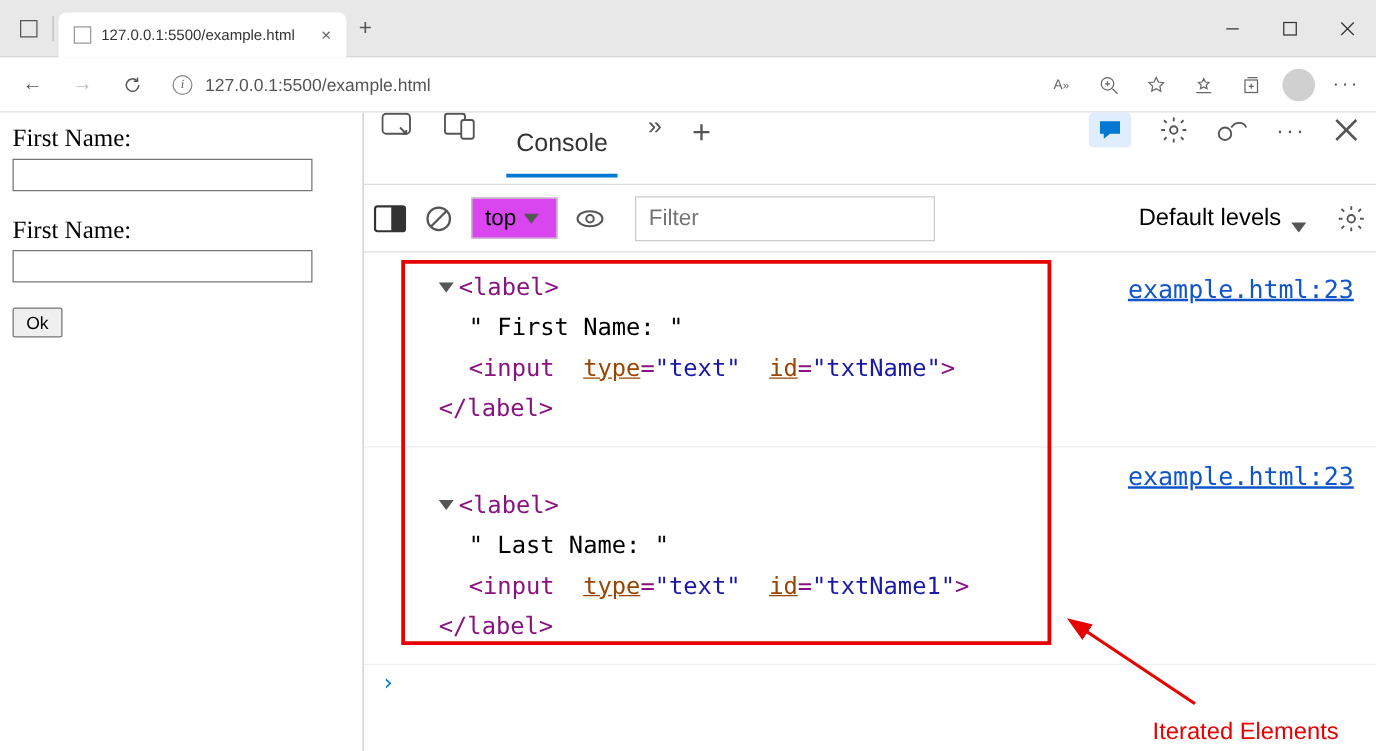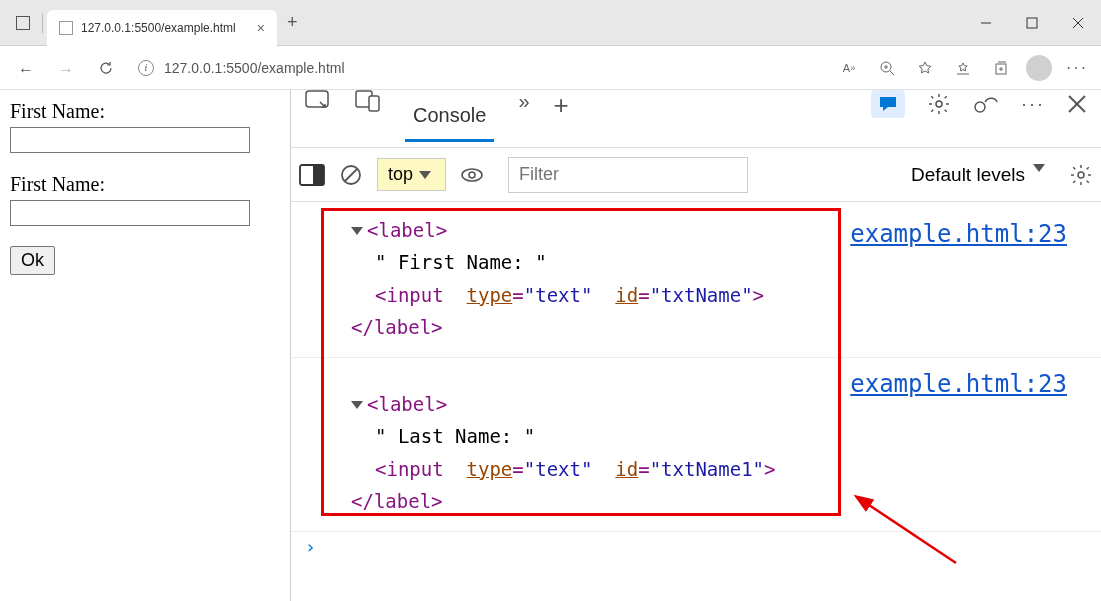--- a/index.html
+++ b/index.html
@@ -22,40 +22,40 @@
 .url-box .info { width: 16px; height: 16px; border: 1px solid #888; border-radius: 50%; display: flex; align-items: center; justify-content: center; font-size: 10px; font-style: italic; font-family: Georgia, serif; }
 .toolbar-icons { display: flex; gap: 6px; align-items: center; }
 .toolbar-icons .tb { width: 32px; height: 32px; display: flex; align-items: center; justify-content: center; }
 .avatar { width: 26px; height: 26px; background: #d0d0d0; border-radius: 50%; }
 
 
 .content { display: flex; height: calc(601px - 90px); }
 .page { width: 290px; padding: 10px; font-family: "Times New Roman", serif; }
 .page label { display: block; font-size: 20px; margin-bottom: 4px; }
 .page input[type="text"] { width: 240px; height: 26px; border: 1px solid #767676; padding: 0 4px; font-size: 14px; margin-bottom: 20px; }
-.page button { padding: 3px 10px; border: 1px solid #767676; background: #efefef; font-size: 18px; border-radius: 2px; font-family: Arial, sans-serif; }
+.page button { padding: 3px 10px; border: 1px solid #767676; background: #efefef; font-size: 14px; border-radius: 2px; font-family: Arial, sans-serif; }
 
 
 .devtools { flex: 1; border-left: 1px solid #ccc; display: flex; flex-direction: column; position: relative; }
 .dt-header { height: 58px; border-bottom: 1px solid #ddd; display: flex; align-items: flex-start; padding: 0 14px; gap: 24px; }
 .dt-icon { display: flex; align-items: center; justify-content: center; }
 .dt-tab { font-size: 20px; color: #333; padding: 14px 8px; position: relative; }
 .dt-tab.active::after { content: ""; position: absolute; bottom: -1px; left: 0; right: 0; height: 3px; background: #0078d4; }
 .dt-header .right { margin-left: auto; display: flex; gap: 22px; align-items: center; }
 .feedback-btn { background: #e0edff; border-radius: 4px; padding: 5px 7px; }
 
 .dt-toolbar { height: 54px; border-bottom: 1px solid #ddd; display: flex; align-items: center; padding: 0 8px; gap: 14px; }
-.scope { background: #fef9c3; border: 1px solid #ccc; padding: 5px 10px; font-size: 18px; display: flex; align-items: center; gap: 6px; }
+.scope { background: #d946ef; border: 1px solid #ccc; padding: 5px 10px; font-size: 18px; display: flex; align-items: center; gap: 6px; }
 .filter { border: 1px solid #ccc; height: 36px; padding: 0 10px; font-size: 18px; color: #888; flex: 1; max-width: 240px; margin-left: 10px; }
-.levels { margin-left: auto; font-size: 19px; display: flex; align-items: flex-start; gap: 8px; }
+.levels { margin-left: auto; font-size: 19px; display: flex; align-items: flex-end; gap: 8px; }
 
 .console-body { flex: 1; font-family: Consolas, monospace; font-size: 19px; position: relative; padding-top: 6px; }
 .red-box { position: absolute; left: 30px; top: 6px; width: 520px; height: 308px; border: 3px solid #e60000; pointer-events: none; z-index: 5; }
 .log-entry { border-bottom: 1px solid #eee; padding: 6px 14px 14px 60px; position: relative; line-height: 1.7; }
-.log-entry .source-link { position: absolute; right: 34px; top: 6px; color: #1155cc; text-decoration: underline; font-size: 24px; }
+.log-entry .source-link { position: absolute; right: 18px; top: 6px; color: #1155cc; text-decoration: underline; font-size: 20px; }
 .tag-purple { color: #881280; }
 .attr-red { color: #994500; text-decoration: underline; }
 .val-blue { color: #1a1aa6; }
 .txt-black { color: #000; }
 .toggle { display: inline-block; width: 0; height: 0; border-left: 6px solid transparent; border-right: 6px solid transparent; border-top: 8px solid #555; margin-right: 4px; vertical-align: 2px; }
 .indent { padding-left: 24px; }
 .prompt-line { padding: 4px 14px; color: #0078d4; font-size: 18px; }
 
 
 .arrow-note { position: absolute; right: 30px; bottom: 4px; color: #e60000; font-family: "Segoe UI", sans-serif; font-size: 19px; }
@@ -269,16 +269,17 @@
       <div class="prompt-line">›</div>
 
       <svg class="arrow-svg" width="120" height="80">
         <defs>
             <marker id="ah" markerWidth="10" markerHeight="10" refX="2" refY="3" orient="auto">
               <path d="M0,0 L0,6 L8,3 z" fill="#e60000"></path>
             </marker>
           </defs>
         <line x1="110" y1="70" x2="20" y2="10" stroke="#e60000" stroke-width="2.5" marker-end="url(#ah)"></line>
       </svg>
+      <div class="arrow-note">Iterated Elements</div>
     </div>
 
   </div>
 </div>
 
 </body></html>

